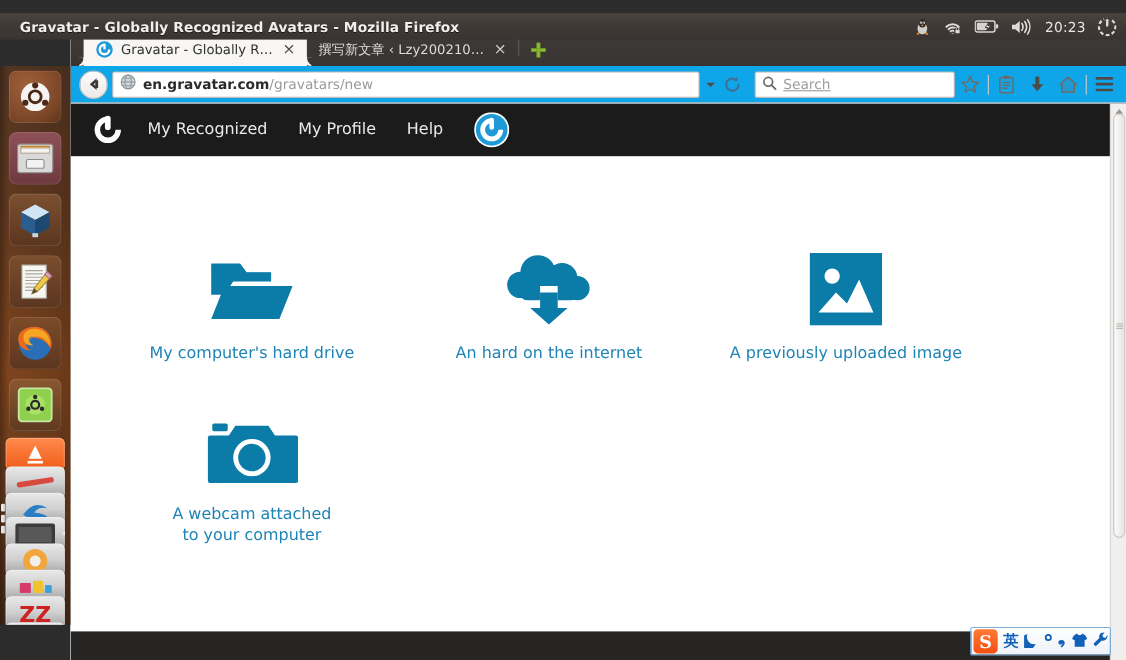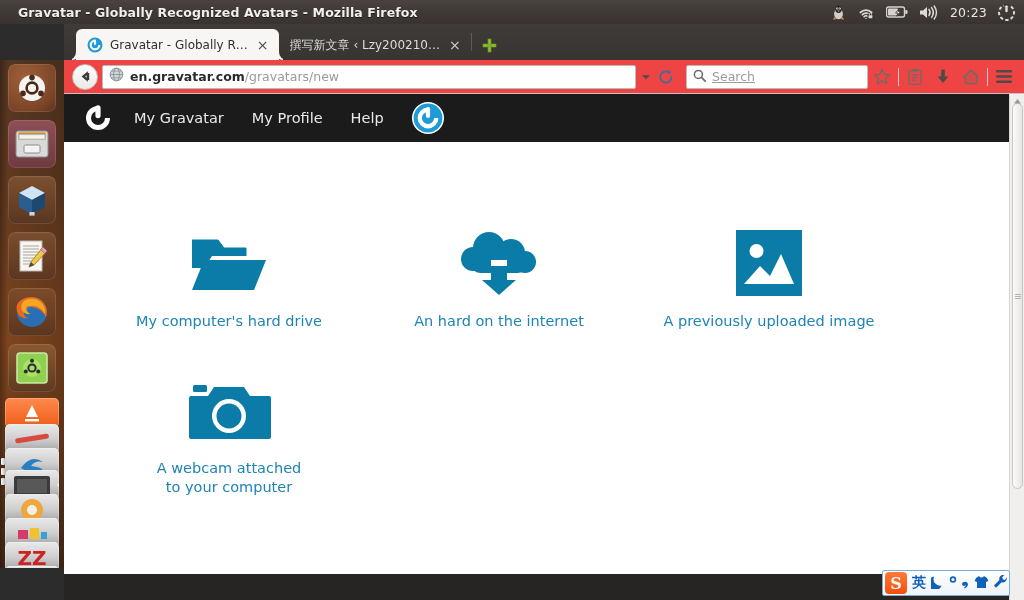--- a/index.html
+++ b/index.html
@@ -6,21 +6,21 @@
   html, body {
     width: 1024px; height: 600px;
     overflow: hidden;
     font-family: "DejaVu Sans", "Liberation Sans", sans-serif;
     background: #2c2c2c;
   }
   #screen { position: relative; width: 1024px; height: 600px; overflow: hidden; }
 
   
   #top-panel {
-    position: absolute; top: 0; left: 0; width: 1024px; height: 24px;
+    position: absolute; top: 12px; left: 0; width: 1024px; height: 24px;
     background: linear-gradient(to bottom, #4a4340 0%, #413b38 40%, #3a3331 100%);
     display: flex; align-items: center;
     z-index: 40;
   }
   #win-title {
     color: #f2f0ef; font-size: 12.5px; font-weight: bold;
     margin-left: 18px; letter-spacing: .1px;
     text-shadow: 0 1px 0 rgba(0,0,0,.6);
     font-family: "DejaVu Sans", sans-serif;
   }
@@ -105,21 +105,21 @@
   }
   .tab.active .tab-close { color: #4a4a48; }
   .tab.inactive .tab-close { color: #cfcfcd; }
   .tab-sep { width: 1px; height: 18px; background: rgba(255,255,255,.18); align-self: center; }
   #newtab {
     width: 28px; height: 30px; display: flex; align-items: center; justify-content: center;
     margin-left: 4px;
   }
 
   #navbar {
-    height: 34px; background: #ef4444;
+    height: 34px; background: #0ea5e9;
     border-bottom: 1px solid #c6c3c1;
     display: flex; align-items: center; gap: 0; padding: 0 6px;
   }
   #backbtn {
     width: 26px; height: 26px; border-radius: 50%;
     border: 1px solid #c2bfbd; background: linear-gradient(to bottom,#fefefe,#ebe9e7);
     display: flex; align-items: center; justify-content: center; margin: 0 4px 0 2px;
     flex: 0 0 auto;
   }
   #urlbar {
@@ -534,21 +534,21 @@
 
     <div id="page">
 
       <div id="gv-header">
         <span id="gv-logo">
           <svg width="32" height="32" viewBox="0 0 32 32">
             <path d="M16 4 a12 12 0 1 0 12 12 h-5 a7 7 0 1 1 -7 -7 Z" fill="#fff"></path>
             <rect x="13.4" y="3.2" width="5.2" height="13" rx="2.6" fill="#fff"></rect>
           </svg>
         </span>
-        <a class="gv-nav" href="#">My Gravatar</a>
+        <a class="gv-nav" href="#">My Recognized</a>
         <a class="gv-nav" href="#">My Profile</a>
         <a class="gv-nav" href="#">Help</a>
         <span id="gv-avatar">
           <svg width="32" height="32" viewBox="0 0 32 32">
             <circle cx="16" cy="16" r="16" fill="#fff"></circle>
             <circle cx="16" cy="16" r="14.4" fill="#1e9bd7"></circle>
             <path d="M16 5.6 a10.4 10.4 0 1 0 10.4 10.4 h-4.3 a6.1 6.1 0 1 1 -6.1 -6.1 Z" fill="#fff"></path>
             <rect x="13.9" y="5" width="4.2" height="11" rx="2.1" fill="#fff"></rect>
           </svg>
         </span>

